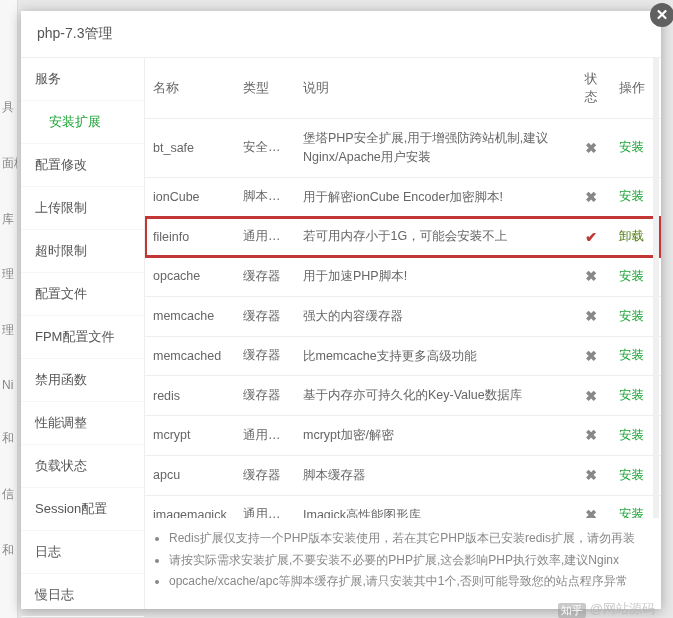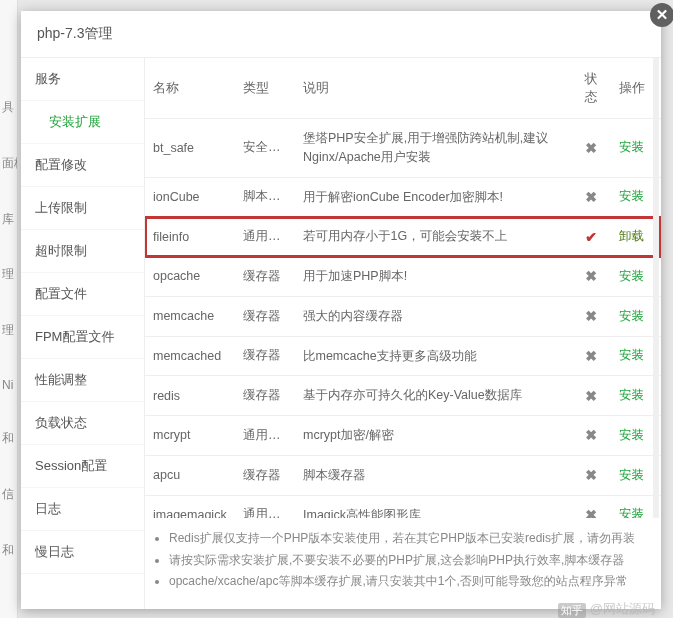--- a/index.html
+++ b/index.html
@@ -193,20 +193,21 @@
   <div class="title">php-7.3管理</div>
   <div class="body">
     <div class="sidebar">
         <div class="sidebar-item"><span>服务</span></div>
         <div class="sidebar-item active"><span>安装扩展</span></div>
         <div class="sidebar-item"><span>配置修改</span></div>
         <div class="sidebar-item"><span>上传限制</span></div>
         <div class="sidebar-item"><span>超时限制</span></div>
         <div class="sidebar-item"><span>配置文件</span></div>
         <div class="sidebar-item"><span>FPM配置文件</span></div>
+        <div class="sidebar-item"><span>禁用函数</span></div>
         <div class="sidebar-item"><span>性能调整</span></div>
         <div class="sidebar-item"><span>负载状态</span></div>
         <div class="sidebar-item"><span>Session配置</span></div>
         <div class="sidebar-item"><span>日志</span></div>
         <div class="sidebar-item"><span>慢日志</span></div>
       </div>
     <div class="content">
       <div class="table-wrap">
         <div class="scrollbar-fake"></div>
         <table>
@@ -288,21 +289,21 @@
                 <td class="col-type">通用扩展</td>
                 <td class="col-desc desc">Imagick高性能图形库</td>
                 <td class="col-status"><span class="status-x">✖</span></td>
                 <td class="col-action"><span class="action-install">安装</span></td>
               </tr>
             </tbody>
         </table>
       </div>
       <ul class="notes">
           <li>Redis扩展仅支持一个PHP版本安装使用，若在其它PHP版本已安装redis扩展，请勿再装</li>
-          <li>请按实际需求安装扩展,不要安装不必要的PHP扩展,这会影响PHP执行效率,脚本缓存器</li>
+          <li>请按实际需求安装扩展,不要安装不必要的PHP扩展,这会影响PHP执行效率,建议Nginx</li>
           <li>opcache/xcache/apc等脚本缓存扩展,请只安装其中1个,否则可能导致您的站点程序异常</li>
         </ul>
     </div>
   </div>
 </div>
 
 <div class="watermark">
   <span class="zhihu">知乎</span>
   <span>@网站源码</span>
 </div>

